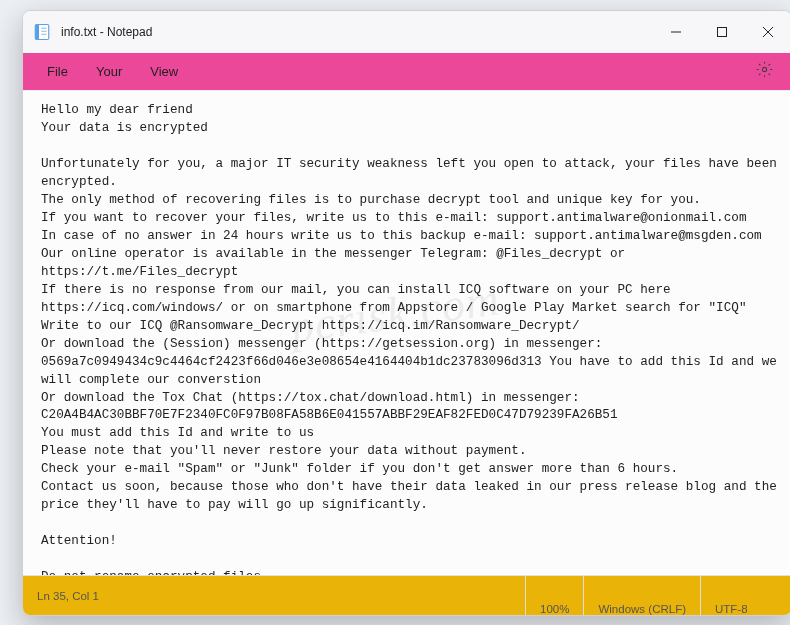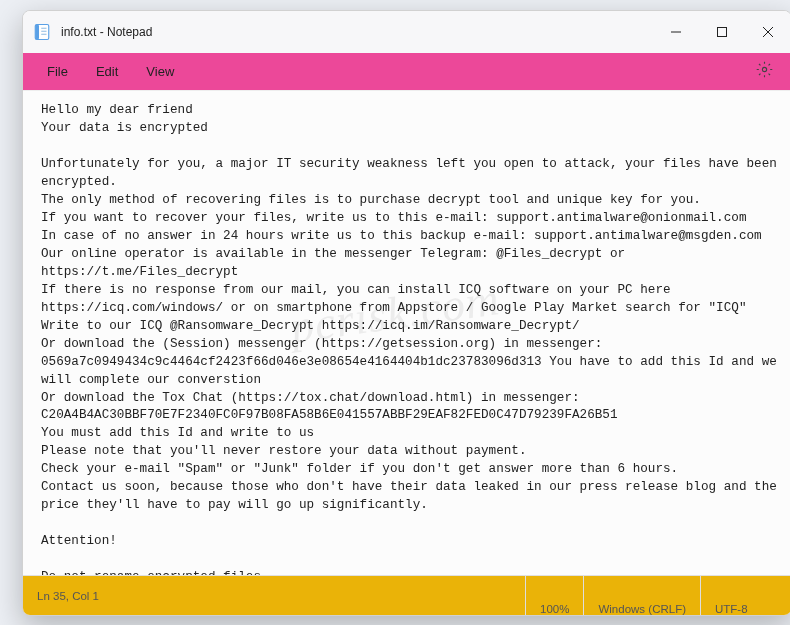--- a/index.html
+++ b/index.html
@@ -129,21 +129,21 @@
         <svg width="10" height="10" viewBox="0 0 10 10">
             <line x1="0" y1="0" x2="10" y2="10" stroke="#222" stroke-width="1"></line>
             <line x1="10" y1="0" x2="0" y2="10" stroke="#222" stroke-width="1"></line>
           </svg>
       </div>
     </div>
   </div>
 
   <div class="menubar">
     <div class="menu-item">File</div>
-    <div class="menu-item">Edit</div>
+    <div class="menu-item">Your</div>
     <div class="menu-item">View</div>
     <div class="menu-spacer"></div>
     <div class="gear-btn">
       <span>
         <svg width="17" height="17" viewBox="0 0 24 24" fill="none" stroke="#444" stroke-width="1.6">
           <circle cx="12" cy="12" r="3"></circle>
           <path d="M12 1v3M12 20v3M4.2 4.2l2.1 2.1M17.7 17.7l2.1 2.1M1 12h3M20 12h3M4.2 19.8l2.1-2.1M17.7 6.3l2.1-2.1"></path>
         </svg>
       </span>
     </div>

